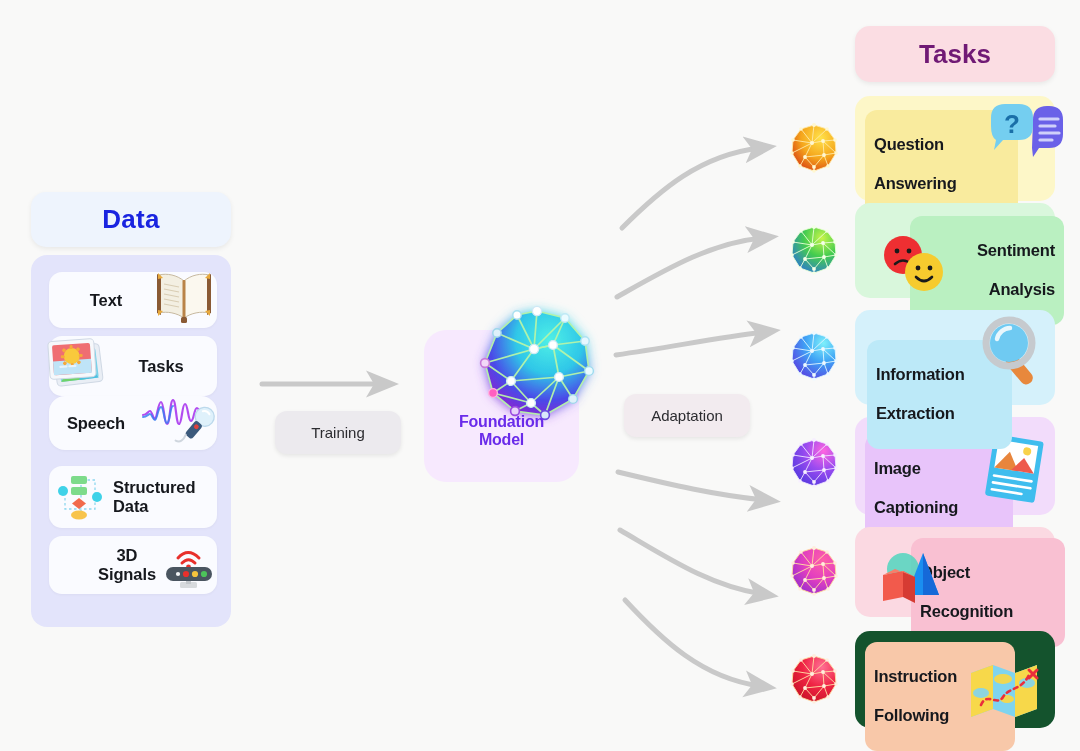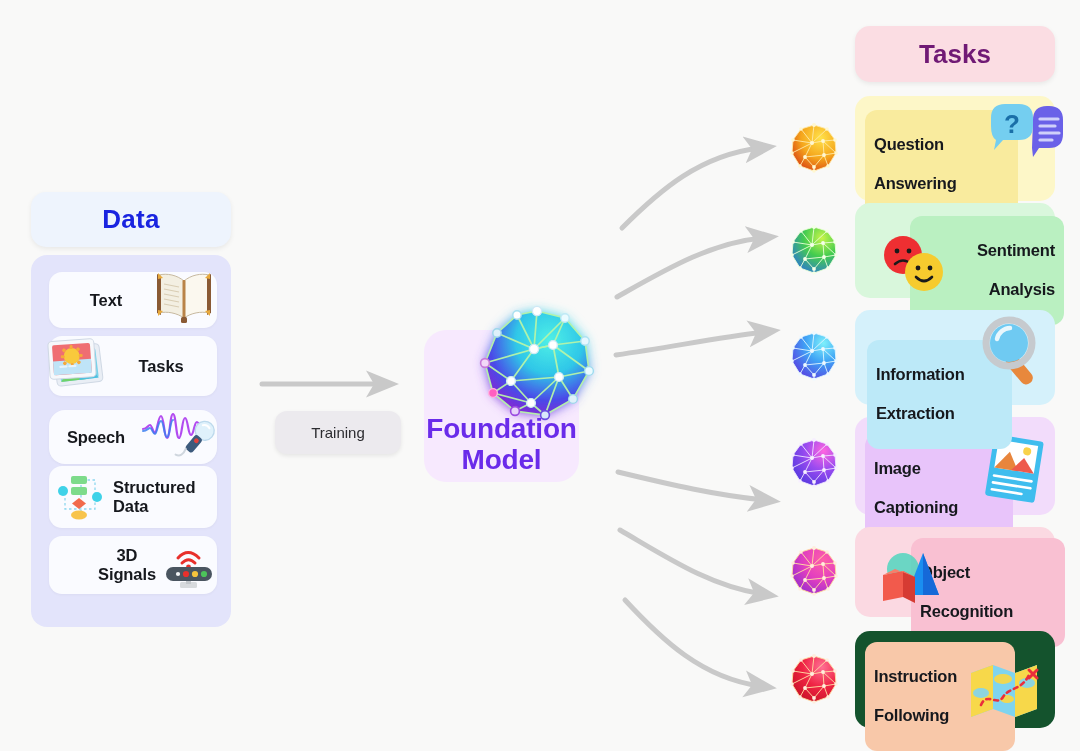--- a/index.html
+++ b/index.html
@@ -47,21 +47,21 @@
   #training-chip{left:275px;top:411px;width:126px;height:43px;background:#eceaee;}
   #adaptation-chip{left:624px;top:394px;width:126px;height:43px;background:#f2ebef;}
 
   
   #fm-card{
     position:absolute;left:424px;top:330px;width:155px;height:152px;
     background:#f7e9fe;border-radius:22px;
   }
   #fm-label{
     position:absolute;left:424px;top:413px;width:155px;
-    text-align:center;color:#6a2bea;font-weight:bold;font-size:28px;
+    text-align:center;color:#6a2bea;font-weight:bold;font-size:16px;
     line-height:1.12;letter-spacing:-.2px;
   }
   #fm-ball{position:absolute;left:479px;top:305px;width:116px;height:116px;}
 
   
   #tasks-header{
     position:absolute;left:855px;top:26px;width:200px;height:56px;
     background:#fbdde3;border-radius:15px;
     display:flex;align-items:center;justify-content:center;
     box-shadow:0 2px 5px rgba(0,0,0,.07);
@@ -181,21 +181,21 @@
               <line x1="26" y1="34" x2="32" y2="34"></line>
             </g>
           </g>
         </svg>
       </span>
       <span style="flex:1;text-align:center;padding-right:6px;">
         <span class="lbl">Tasks</span>
       </span>
     </div>
 
-    <div class="data-item" style="top:155px;height:54px;border-radius:16px;">
+    <div class="data-item" style="top:141px;height:54px;border-radius:16px;">
       <span style="flex:1;text-align:center;padding-left:2px;">
         <span class="lbl">Speech</span>
       </span>
       <span class="di-icon" style="width:76px;height:56px;margin-right:0px;margin-top:-2px;">
         <svg width="76" height="56" viewBox="0 0 76 56">
           <path d="M2 21 C6 21 7 17 9 17 C11 17 12 25 14 25 C16 25 17 8 20 8
                    C23 8 23 30 26 30 C29 30 29 6 32 6 C35 6 35 30 38 30
                    C41 30 41 10 44 10 C47 10 47 27 50 27 C53 27 53 14 56 14 C58 14 59 20 61 20" fill="none" stroke="#b24bf0" stroke-width="2.2" stroke-linecap="round"></path>
           <path d="M2 23 C6 23 7 20 9 20 C11 20 12 26 14 26 C16 26 17 13 20 13
                    C23 13 23 29 26 29 C29 29 29 12 32 12" fill="none" stroke="#3b7ef0" stroke-width="2" stroke-linecap="round" opacity=".85"></path>
@@ -309,20 +309,23 @@
         <circle cx="52" cy="98" r="4.4" fill="#fff" stroke="#cfeaf5" stroke-width="1.4"></circle>
       </g>
     </svg>
   </div>
 
   <div id="fm-label">
     <div>Foundation</div>
     <div>Model</div>
   </div>
 
+  <div class="chip" id="adaptation-chip">
+    <span>Adaptation</span>
+  </div>
 
   <svg class="ball" style="left:789px;top:123px;" viewBox="0 0 50 50">
     <defs>
         <radialGradient id="bg1" cx="65%" cy="28%" r="88%">
       <stop offset="0%" stop-color="#ffe24a"></stop>
           <stop offset="50%" stop-color="#f5a61c"></stop>
       <stop offset="100%" stop-color="#d32d12"></stop>
         </radialGradient>
       </defs>
     <polygon points="25,2 38,6 46,17 47,30 39,43 25,48 11,43 3,30 4,17 12,6" fill="url(#bg1)"></polygon>

